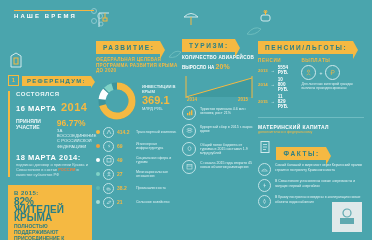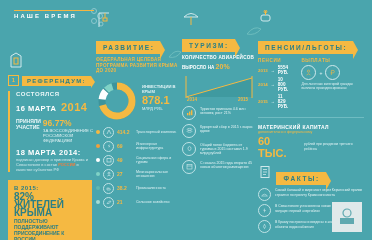--- a/index.html
+++ b/index.html
@@ -55,21 +55,21 @@
   }
   .c1-ribbon:after{
     content:"";position:absolute;right:-4px;top:0;
     border-top:6px solid transparent;border-bottom:6px solid transparent;
     border-left:4px solid #f5b942;
   }
   .c1-body{border-left:2px solid #f5b942;padding-left:6px;margin-top:5px;}
   .lbl{font-size:6px;letter-spacing:.6px;font-weight:bold;color:#eaf7f8;}
   .big-year{font-size:11px;font-weight:bold;color:#f5b942;letter-spacing:.5px;}
   .date-line{font-size:7.5px;font-weight:bold;letter-spacing:.5px;color:#ffffff;}
-  .stat-row{display:flex;gap:2px;margin-top:3px;}
+  .stat-row{display:flex;gap:16px;margin-top:3px;}
   .stat-left{font-size:5px;line-height:6px;font-weight:bold;color:#eaf7f8;width:26px;}
   .pct{font-size:8.5px;font-weight:bold;color:#f5b942;}
   .stat-right{font-size:4.3px;line-height:5.2px;color:#dff2f4;}
   .fine{font-size:4px;line-height:5px;color:#cfe9ec;}
   .fine .hl{color:#f07d3c;font-weight:bold;}
 
   .yellow-card{
     background:#f5b942;color:#2b7f86;padding:5px 6px;margin-top:8px;width:84px;
     box-sizing:border-box;
   }
@@ -216,21 +216,21 @@
 
     <div class="donut-wrap">
       <svg class="donut" width="42" height="42" viewBox="0 0 42 42">
         <circle cx="21" cy="21" r="15" fill="none" stroke="#3d949c" stroke-width="7"></circle>
         <circle cx="21" cy="21" r="15" fill="none" stroke="#f5b942" stroke-width="7" stroke-dasharray="66 28" stroke-dashoffset="0" transform="rotate(-90 21 21)"></circle>
         <circle cx="21" cy="21" r="15" fill="none" stroke="#ffffff" stroke-width="7" stroke-dasharray="9 85" stroke-dashoffset="-72" transform="rotate(-90 21 21)"></circle>
         <circle cx="21" cy="21" r="15" fill="none" stroke="#7fd2c6" stroke-width="7" stroke-dasharray="7 87" stroke-dashoffset="-82" transform="rotate(-90 21 21)"></circle>
       </svg>
       <div class="donut-info">
         <div class="t">ИНВЕСТИЦИИ В КРЫМ</div>
-        <div class="v">878.1</div>
+        <div class="v">369.1</div>
         <div class="u">МЛРД РУБ.</div>
       </div>
     </div>
 
     <div>
       <div class="leg">
         <span class="leg-dot" style="background:#f5b942"></span>
         <span class="leg-ico">
           <svg width="6" height="6" viewBox="0 0 6 6">
               <path d="M1 5 L3 1 L5 5" stroke="#cfe9ec" fill="none" stroke-width=".7"></path>
@@ -400,24 +400,20 @@
         </div>
         <div class="pay-note">Для льготных категорий граждан выплаты проиндексированы</div>
       </div>
     </div>
 
     <div class="divider"></div>
 
     <div>
       <div class="mk-title">МАТЕРИНСКИЙ КАПИТАЛ</div>
       <div class="mk-sub">дополнительно к федеральному</div>
-      <div class="mk-row">
-        <span class="mk-val">60 ТЫС.</span>
-        <span class="mk-note">рублей при рождении третьего ребёнка</span>
-      </div>
     </div>
 
     <div style="margin-top:6px;">
       <svg width="14" height="14" viewBox="0 0 14 14" style="margin-bottom:2px;">
         <rect x="3" y="1.5" width="8" height="11" fill="none" stroke="#cfe9ec" stroke-width="1"></rect>
         <path d="M5 4.5 H9 M5 7 H9 M5 9.5 H8" stroke="#cfe9ec" stroke-width=".8"></path>
       </svg>
       <div class="ribbon">ФАКТЫ:</div>
 
       <div class="fact">

